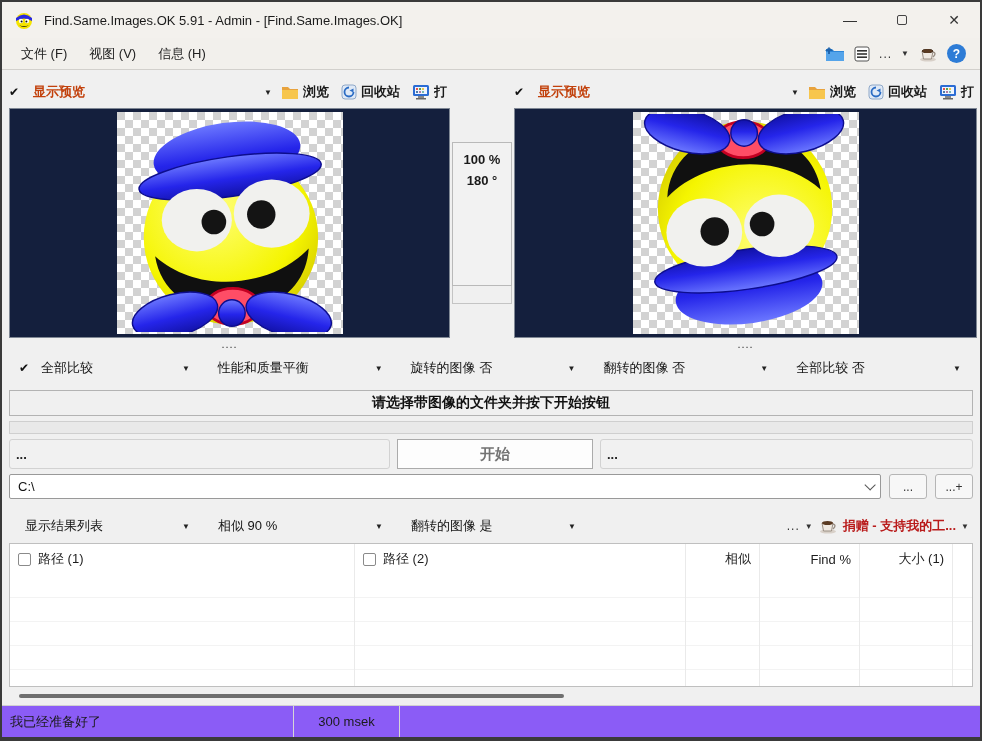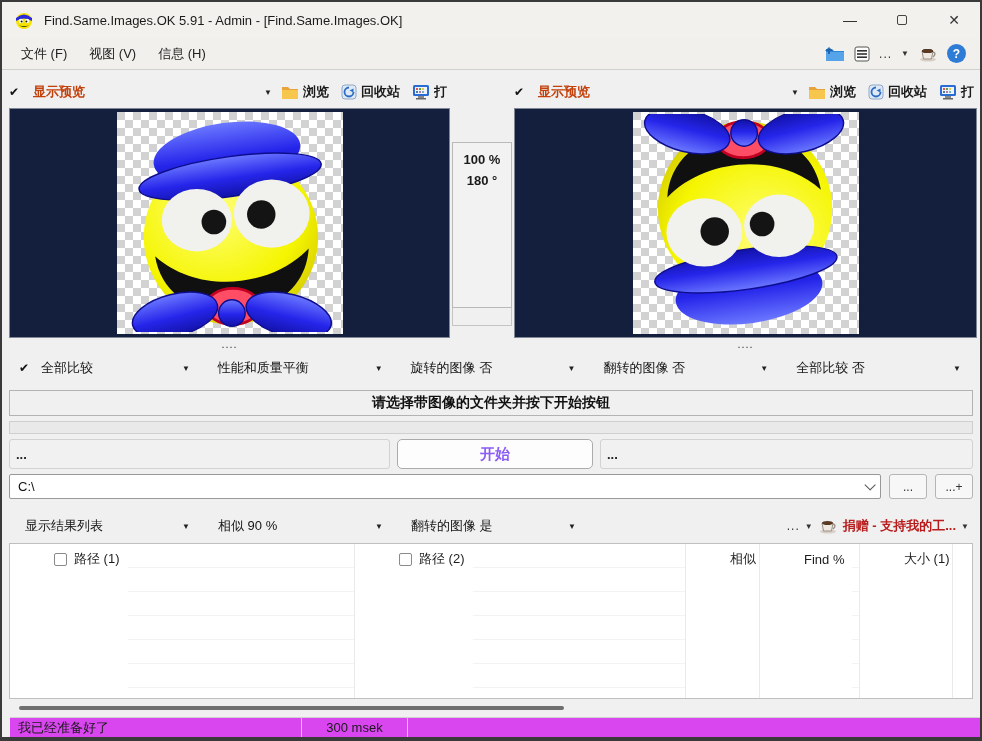--- a/index.html
+++ b/index.html
@@ -60,21 +60,21 @@
     width:226px; height:222px;
     background:
       conic-gradient(#ffffff 0 25%, #d2d2d2 0 50%, #ffffff 0 75%, #d2d2d2 0);
     background-size:16px 16px;
     display:flex; align-items:center; justify-content:center;
   }
   .smiley-svg { width:218px; height:218px; display:block; }
   .rot180 .smiley-svg { transform: rotate(180deg); }
 
   .zoom-strip { background:#f0f0f0; display:flex; flex-direction:column; align-items:stretch; padding:4px 2px; }
-  .zoom-box { border:1px solid #b9b9b9; background:#f2f2f2; height:166px; margin-top:30px;
+  .zoom-box { border:1px solid #b9b9b9; background:#f2f2f2; height:144px; margin-top:30px;
     padding:6px 6px 0 6px; }
   .zoom-line { font-size:13px; font-weight:bold; color:#1a1a1a; text-align:center; line-height:21px; }
   .zoom-box2 { border:1px solid #c4c4c4; border-top:none; height:18px; background:#f0f0f0; }
 
   .pfooter-row { height:14px; }
   .pfooter { text-align:center; font-size:11px; color:#333; letter-spacing:1px; }
 
   .compare-row { margin-top:2px; height:28px; display:grid;
     grid-template-columns: repeat(5, 1fr); }
   .dropdown { display:flex; align-items:center; gap:6px; padding:0 12px 0 10px; }
@@ -84,55 +84,55 @@
   .message-bar { margin-top:8px; height:26px; border:1px solid #b3b3b3; background:#f0f0f0;
     display:flex; align-items:center; justify-content:center;
     font-size:14px; font-weight:bold; color:#111; flex:0 0 auto; }
 
   .progress-strip { margin-top:5px; height:13px; border:1px solid #cfcfcf; background:#e9e9e9; }
 
   .start-row { margin-top:5px; height:30px; display:grid; grid-template-columns: 381px 196px 1fr;
     column-gap:7px; }
   .gray-field { border:1px solid #d2d2d2; background:#f1f1f1; border-radius:3px;
     display:flex; align-items:center; padding:0 6px; font-size:13px; font-weight:bold; color:#222; }
-  .start-btn { border:1px solid #ababab; background:#fdfdfd; border-radius:5px;
+  .start-btn { border:1px solid #ababab; background:#fdfdfd; border-radius:0;
     display:flex; align-items:center; justify-content:center;
-    font-size:15px; font-weight:bold; color:#8b5cf6; }
+    font-size:15px; font-weight:bold; color:#737373; }
 
   .combo-row { margin-top:5px; height:25px; display:grid; grid-template-columns: 1fr 38px 38px;
     column-gap:8px; }
   .combobox { border:1px solid #999; background:#fff; border-radius:2px;
     display:flex; align-items:center; padding:0 8px; font-size:13px; color:#111; }
   .combo-chevron { margin-left:auto; width:8px; height:8px; border-right:1.6px solid #555;
     border-bottom:1.6px solid #555; transform:rotate(45deg) translateY(-3px); }
   .small-btn { border:1px solid #b5b5b5; background:#f7f7f7; border-radius:3px;
     display:flex; align-items:center; justify-content:center; font-size:12px; color:#333; }
 
   .results-row { margin-top:14px; height:26px; display:flex; align-items:center; }
   .results-row .dropdown { width:193px; flex:0 0 auto; }
   .donate-area { margin-left:auto; display:flex; align-items:center; gap:5px; padding-right:4px; }
   .donate-label { font-size:13px; font-weight:bold; color:#b91c1c; white-space:nowrap; }
 
   .table-wrap { margin-top:4px; flex:1 1 auto; border:1px solid #bfbfbf; background:#fff;
     display:grid; grid-template-columns: 345px 331px 74px 100px 93px 1fr; overflow:hidden; }
-  .tcol { border-right:1px solid #eaeaea; display:flex; flex-direction:row;padding-left:36px; }
+  .tcol { border-right:1px solid #eaeaea; display:flex; flex-direction:column; }
   .tcol:last-child { border-right:none; }
   .th { height:30px; display:flex; align-items:center; gap:7px; padding:0 8px;
     font-size:13px; color:#1c1c1c; flex:0 0 auto; }
   .th.right { justify-content:flex-end; }
   .tbody-lines { flex:1 1 auto;
     background: repeating-linear-gradient(to bottom, #ffffff 0 23px, #f3f3f3 23px 24px); }
   .hcheckbox { width:13px; height:13px; border:1px solid #8a8a8a; background:#fff; border-radius:2px; flex:0 0 auto; }
 
   .hscroll { height:18px; background:#f0f0f0; display:flex; align-items:center; flex:0 0 auto; }
   .hscroll-thumb { margin-left:10px; width:545px; height:4px; background:#6f6f6f; border-radius:2px; }
 
   
-  .statusbar { height:20px; background:#d946ef; border-top:1px solid #d0d0d0;
-    display:flex; align-items:stretch; flex:0 0 auto; font-size:13px; color:#1a1a1a;margin-left:8px; }
+  .statusbar { height:32px; background:#8b5cf6; border-top:1px solid #d0d0d0;
+    display:flex; align-items:stretch; flex:0 0 auto; font-size:13px; color:#1a1a1a; }
   .status-cell { display:flex; align-items:center; padding:0 8px; border-right:1px solid #d6d6d6; }
   .status-cell.s1 { width:292px; }
   .status-cell.s2 { width:106px; justify-content:center; }
   .status-cell.s3 { flex:1; border-right:none; }
 
   .icon-svg { display:block; }
 </style>
 </head>
 <body>
 

